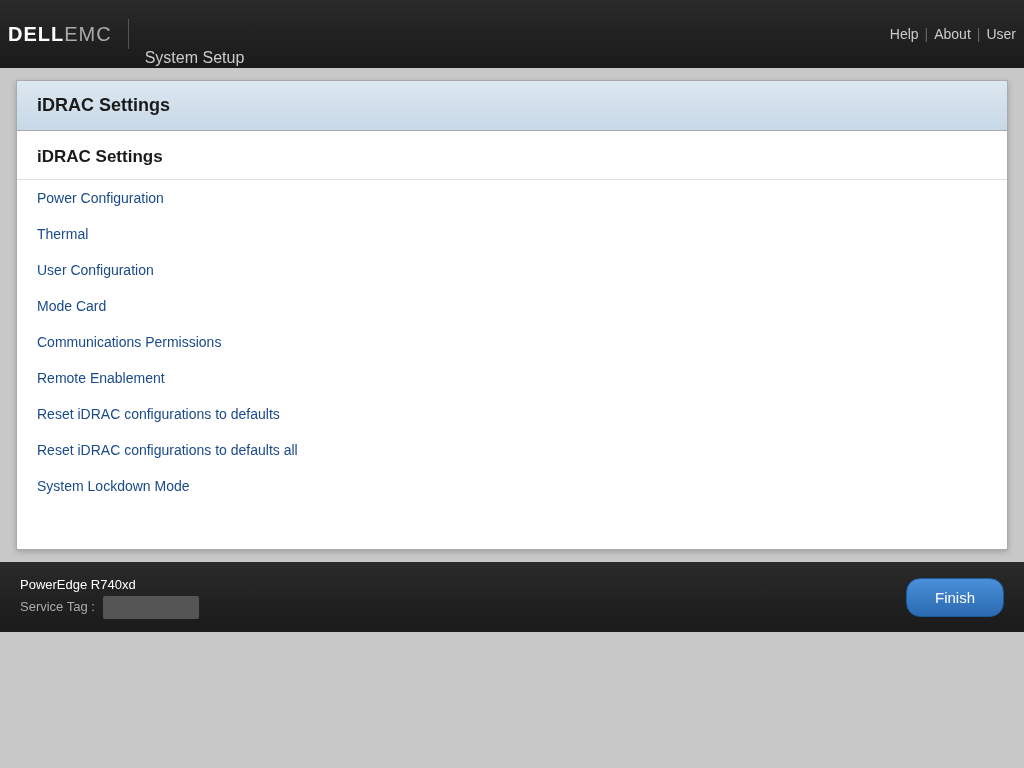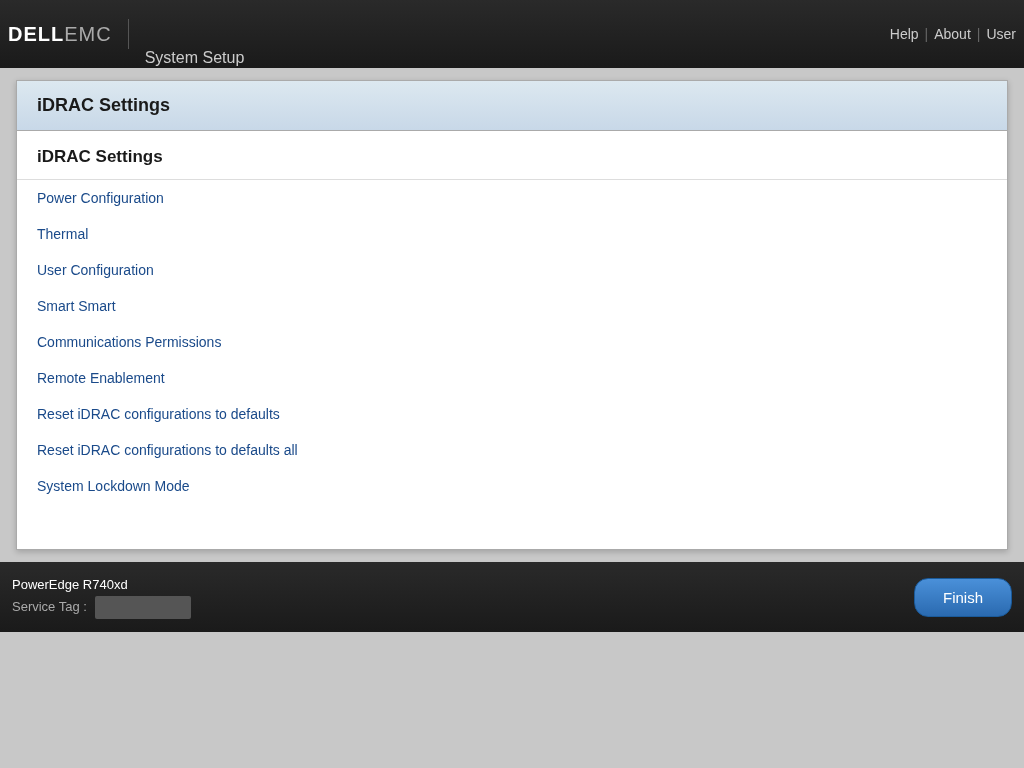--- a/index.html
+++ b/index.html
@@ -169,21 +169,21 @@
     }
 
     
     #footer {
       width: 100%;
       height: 70px;
       background: linear-gradient(to bottom, #2a2a2a, #1a1a1a);
       display: flex;
       align-items: center;
       justify-content: space-between;
-      padding: 0 12px;
+      padding: 0 20px;
     }
 
     #footer-left {
       color: #ccc;
       font-size: 13px;
       line-height: 1.6;
     }
 
     #footer-left .model {
       color: white;
@@ -239,21 +239,21 @@
     <div id="panel-header">
       <div id="panel-title">iDRAC Settings</div>
     </div>
     <div id="panel-body">
       <div id="section-title">iDRAC Settings</div>
       <div id="list-container">
         <ul id="settings-list">
         <li><a>Power Configuration</a></li>
             <li><a>Thermal</a></li>
             <li><a>User Configuration</a></li>
-            <li><a>Smart Smart</a></li>
+            <li><a>Mode Card</a></li>
             <li><a>Communications Permissions</a></li>
             <li><a>Remote Enablement</a></li>
             <li><a>Reset iDRAC configurations to defaults</a></li>
             <li><a>Reset iDRAC configurations to defaults all</a></li>
             <li><a>System Lockdown Mode</a></li>
           </ul>
       </div>
     </div>
   </div>
 </div>

